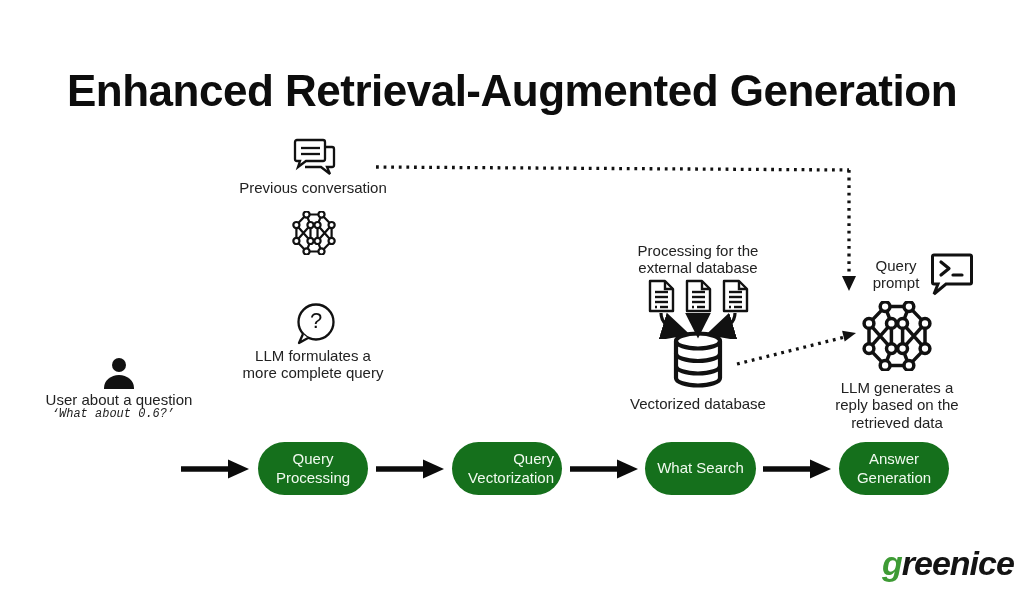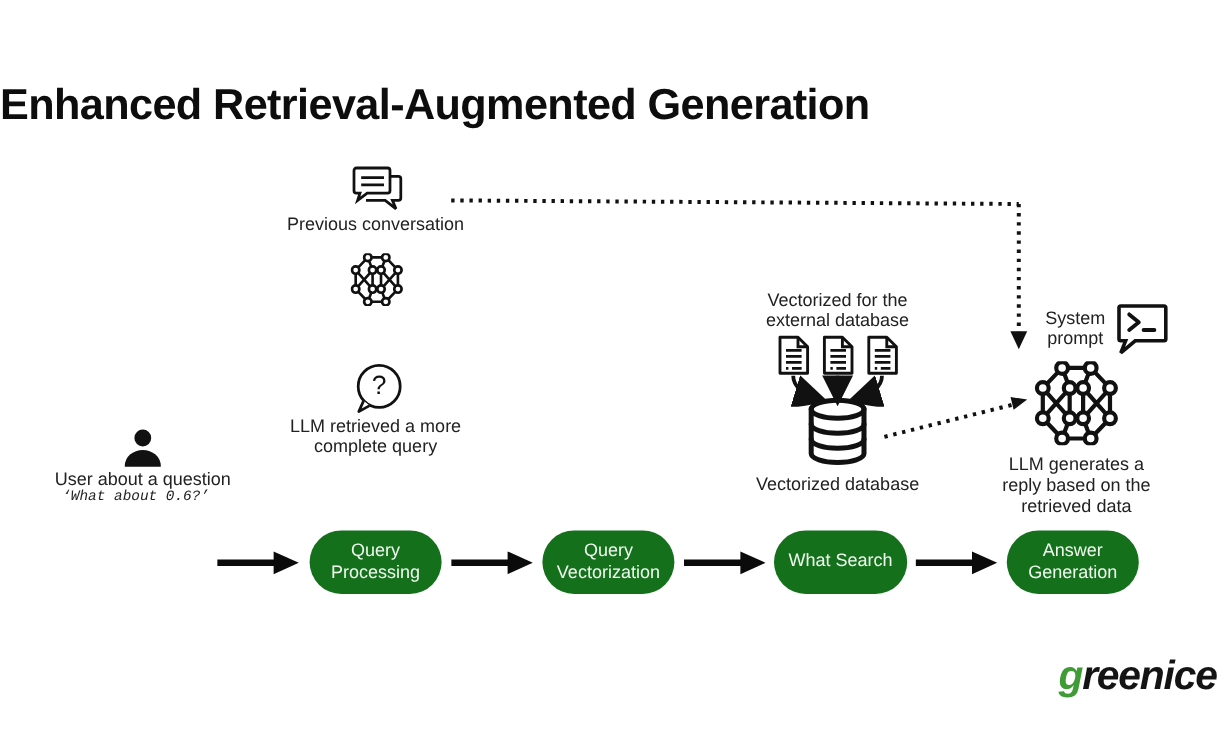--- a/index.html
+++ b/index.html
@@ -1,19 +1,19 @@
 <!DOCTYPE html>
 <html><head>
 <meta charset="utf-8">
 <style>
   html,body{margin:0;padding:0;background:#ffffff;}
   #canvas{position:relative;width:1024px;height:609px;background:#ffffff;overflow:hidden;
           font-family:"Liberation Sans",sans-serif;color:#1c1c1c;}
   .abs{position:absolute;}
-  .title{left:0;top:66px;width:1024px;text-align:left;font-size:36px;font-weight:800;
+  .title{left:0;top:66px;width:1024px;text-align:center;font-size:44px;font-weight:800;
          letter-spacing:-0.5px;color:#0d0d0d;}
   .lbl{font-size:15px;line-height:1.16;text-align:center;color:#222;}
   .italic{font-style:italic;}
   .pill{top:442px;height:53px;background:#15701c;border-radius:27px;display:flex;
         align-items:center;justify-content:center;text-align:center;color:#f1faf0;
         font-size:15px;line-height:1.25;padding:0 8px;box-sizing:border-box;}
   .flow-arrow{top:458px;width:68px;height:22px;}
   svg{display:block;}
   .logo{left:882px;top:544px;font-size:34px;font-weight:700;font-style:italic;
         letter-spacing:-1px;}
@@ -65,30 +65,30 @@
       <circle cx="33" cy="92" r="7"></circle>
         <circle cx="67" cy="92" r="7"></circle>
     </g>
   </svg>
 
   <svg class="abs" style="left:294px;top:302px;" width="42" height="44" viewBox="0 0 42 44">
     <circle cx="22" cy="20" r="17.5" fill="#fff" stroke="#111" stroke-width="2.3"></circle>
     <path d="M9 32 L5 41 L14 36" fill="#fff" stroke="#111" stroke-width="2.3" stroke-linejoin="round"></path>
     <text x="22" y="26" text-anchor="middle" font-size="22" font-family="Liberation Sans,sans-serif" fill="#111">?</text>
   </svg>
-  <div class="abs lbl" style="left:238px;top:347px;width:150px;">LLM retrieved a more complete query</div>
+  <div class="abs lbl" style="left:238px;top:347px;width:150px;">LLM formulates a more complete query</div>
 
   <svg class="abs" style="left:102px;top:357px;" width="34" height="34" viewBox="0 0 34 34">
     <circle cx="17" cy="8" r="7" fill="#111"></circle>
     <path d="M2 32 v-1 a15 13 0 0 1 30 0 v1 z" fill="#111"></path>
   </svg>
   <div class="abs lbl" style="left:39px;top:391px;width:160px;">User about a question</div>
   <div class="abs lbl italic" style="left:33px;top:408px;width:160px;font-size:12px;font-family:Liberation Mono, monospace;">‘What about 0.6?’</div>
 
-  <div class="abs lbl" style="left:630px;top:242px;width:136px;">Vectorized for the external database</div>
+  <div class="abs lbl" style="left:630px;top:242px;width:136px;">Processing for the external database</div>
 
   <svg class="abs" style="left:647px;top:279px;" width="28" height="34" viewBox="0 0 28 34">
     <path d="M3 2 h15 l8 8 v22 H3 z" fill="#fff" stroke="#111" stroke-width="2.4" stroke-linejoin="round"></path>
     <path d="M18 2 v8 h8" fill="none" stroke="#111" stroke-width="2.4"></path>
     <line x1="8" y1="13" x2="21" y2="13" stroke="#111" stroke-width="2.4"></line>
     <line x1="8" y1="18" x2="21" y2="18" stroke="#111" stroke-width="2.4"></line>
     <line x1="8" y1="23" x2="21" y2="23" stroke="#111" stroke-width="2.4"></line>
     <line x1="8" y1="28" x2="10" y2="28" stroke="#111" stroke-width="2.4"></line>
     <line x1="13" y1="28" x2="21" y2="28" stroke="#111" stroke-width="2.4"></line>
   </svg>
@@ -125,21 +125,21 @@
   <svg class="abs" style="left:671px;top:331px;" width="54" height="57" viewBox="0 0 54 57">
     <g fill="none" stroke="#111" stroke-width="4.2" stroke-linecap="round">
       <ellipse cx="27" cy="10" rx="22" ry="7.5"></ellipse>
       <path d="M5 10 V47 a22 7.5 0 0 0 44 0 V10"></path>
       <path d="M5 22.5 a22 7.5 0 0 0 44 0"></path>
       <path d="M5 35 a22 7.5 0 0 0 44 0"></path>
     </g>
   </svg>
   <div class="abs lbl" style="left:623px;top:395px;width:150px;">Vectorized database</div>
 
-  <div class="abs lbl" style="left:865px;top:257px;width:62px;">System prompt</div>
+  <div class="abs lbl" style="left:865px;top:257px;width:62px;">Query prompt</div>
 
   <svg class="abs" style="left:928px;top:251px;" width="47" height="46" viewBox="0 0 47 46">
     <path d="M6 4 h36 a1.5 1.5 0 0 1 1.5 1.5 v26 a1.5 1.5 0 0 1 -1.5 1.5 H18 l-12 10 4 -10 H6 a1.5 1.5 0 0 1 -1.5 -1.5 v-26 A1.5 1.5 0 0 1 6 4 z" fill="#fff" stroke="#111" stroke-width="3"></path>
     <path d="M13 11 l8 6.5 -8 6.5" fill="none" stroke="#111" stroke-width="3.2" stroke-linecap="round" stroke-linejoin="round"></path>
     <line x1="25" y1="24" x2="34" y2="24" stroke="#111" stroke-width="3.2" stroke-linecap="round"></line>
   </svg>
 
   <svg class="abs" style="left:862px;top:301px;" width="70" height="70" viewBox="0 0 100 100">
     <g stroke="#111" stroke-width="5" fill="none">
       <path d="M33 8 H67 M33 92 H67"></path>
@@ -167,21 +167,21 @@
 
   <svg class="abs flow-arrow" style="left:181px;" viewBox="0 0 68 22">
     <line x1="0" y1="11" x2="50" y2="11" stroke="#0b0b0b" stroke-width="5.5"></line>
     <polygon points="47,1.5 68,11 47,20.5" fill="#0b0b0b"></polygon>
   </svg>
   <div class="abs pill" style="left:258px;width:110px;">Query Processing</div>
   <svg class="abs flow-arrow" style="left:376px;" viewBox="0 0 68 22">
     <line x1="0" y1="11" x2="50" y2="11" stroke="#0b0b0b" stroke-width="5.5"></line>
     <polygon points="47,1.5 68,11 47,20.5" fill="#0b0b0b"></polygon>
   </svg>
-  <div class="abs pill" style="left:452px;width:110px;">Query Vectorization</div>
+  <div class="abs pill" style="left:452px;width:110px;text-align:right;">Query Vectorization</div>
   <svg class="abs flow-arrow" style="left:570px;" viewBox="0 0 68 22">
     <line x1="0" y1="11" x2="50" y2="11" stroke="#0b0b0b" stroke-width="5.5"></line>
     <polygon points="47,1.5 68,11 47,20.5" fill="#0b0b0b"></polygon>
   </svg>
   <div class="abs pill" style="left:645px;width:111px;">What Search</div>
   <svg class="abs flow-arrow" style="left:763px;" viewBox="0 0 68 22">
     <line x1="0" y1="11" x2="50" y2="11" stroke="#0b0b0b" stroke-width="5.5"></line>
     <polygon points="47,1.5 68,11 47,20.5" fill="#0b0b0b"></polygon>
   </svg>
   <div class="abs pill" style="left:839px;width:110px;">Answer Generation</div>

